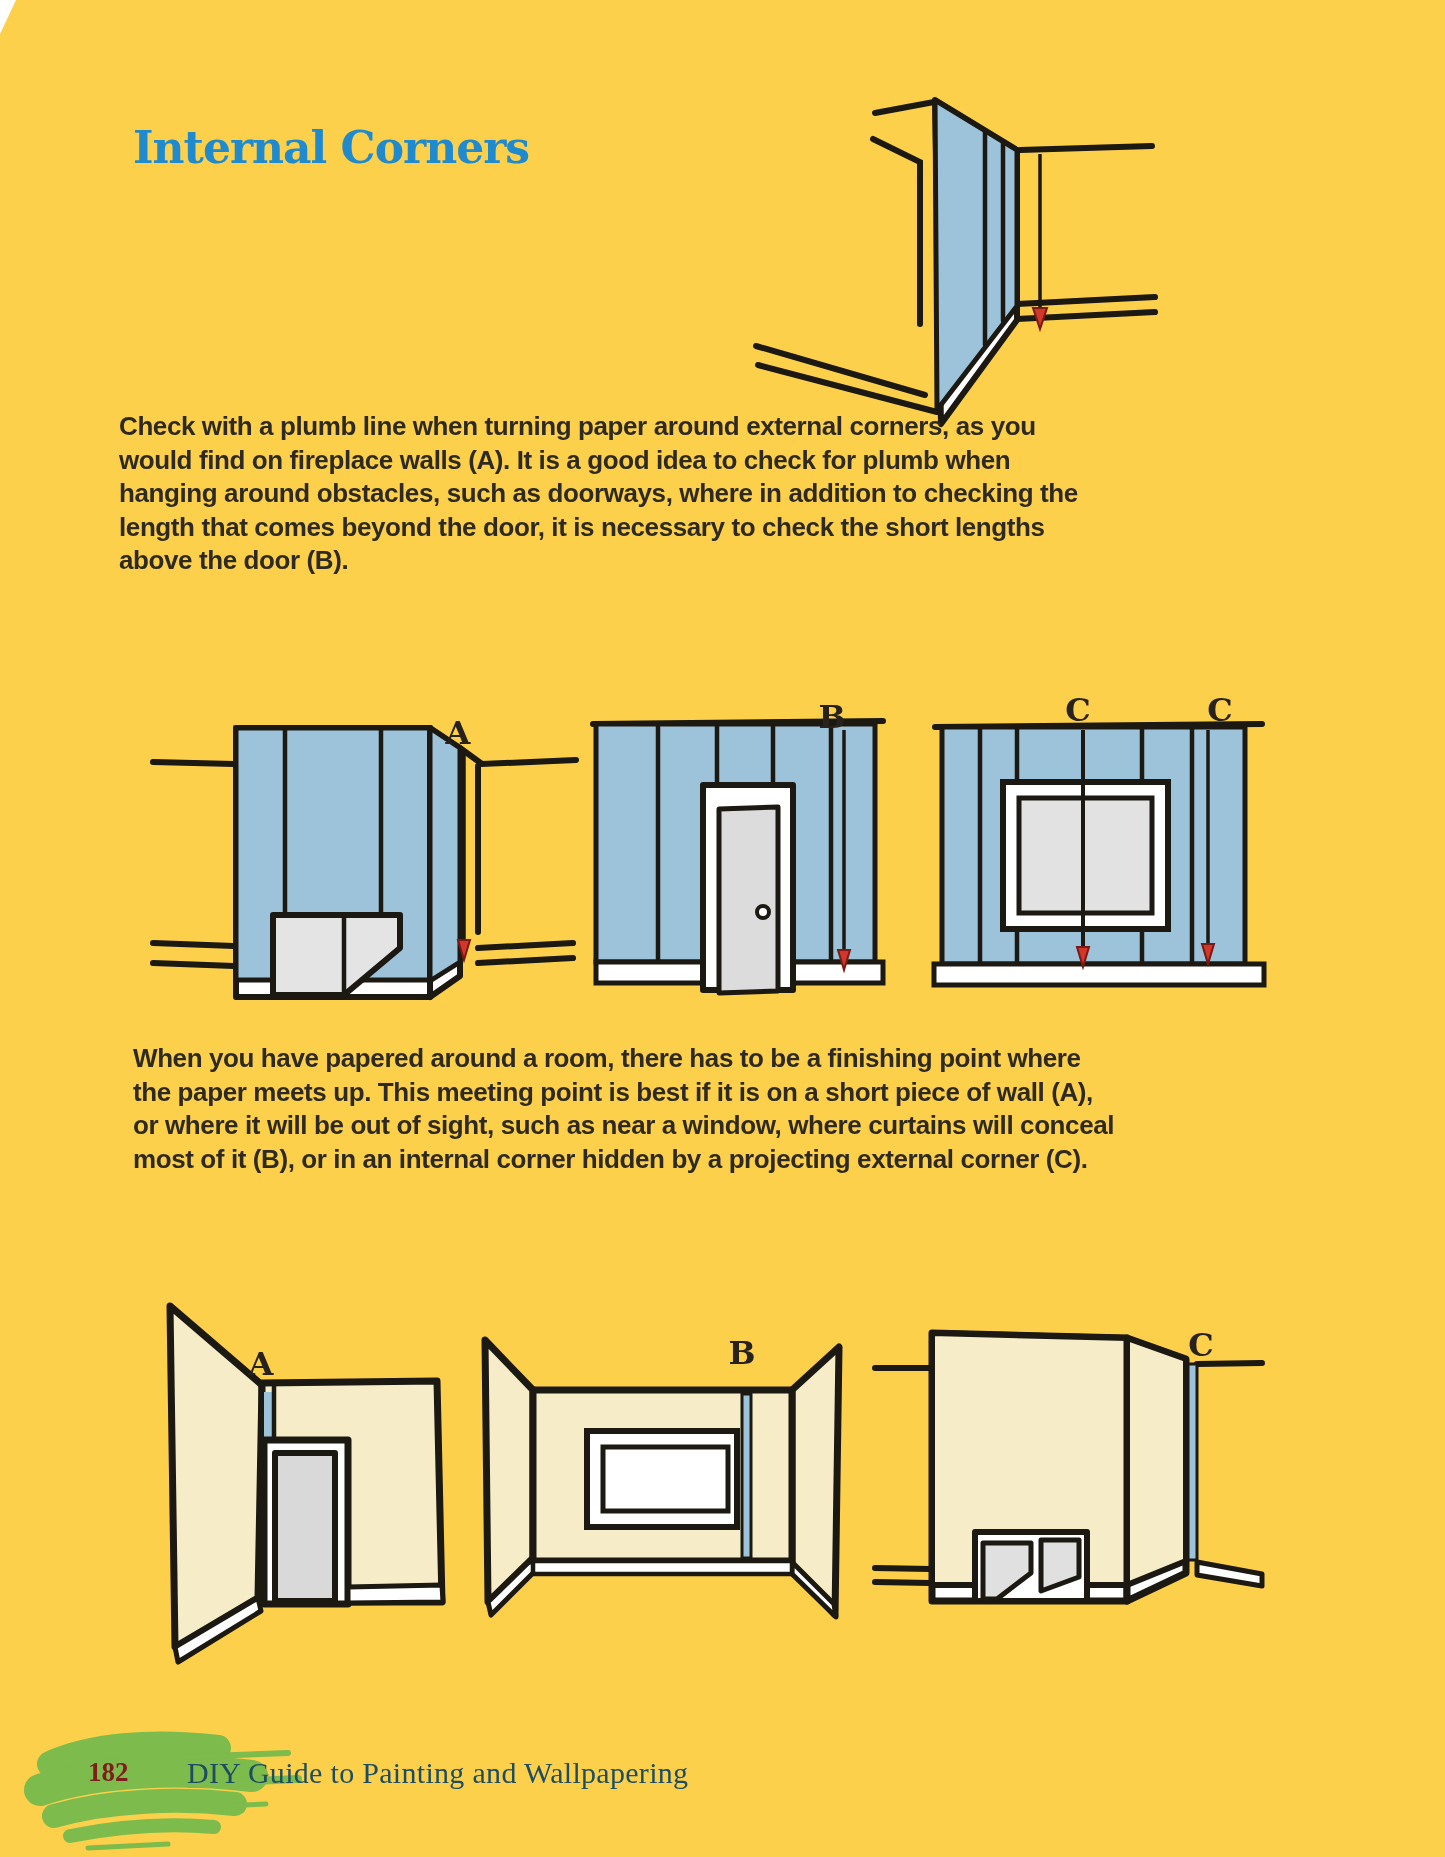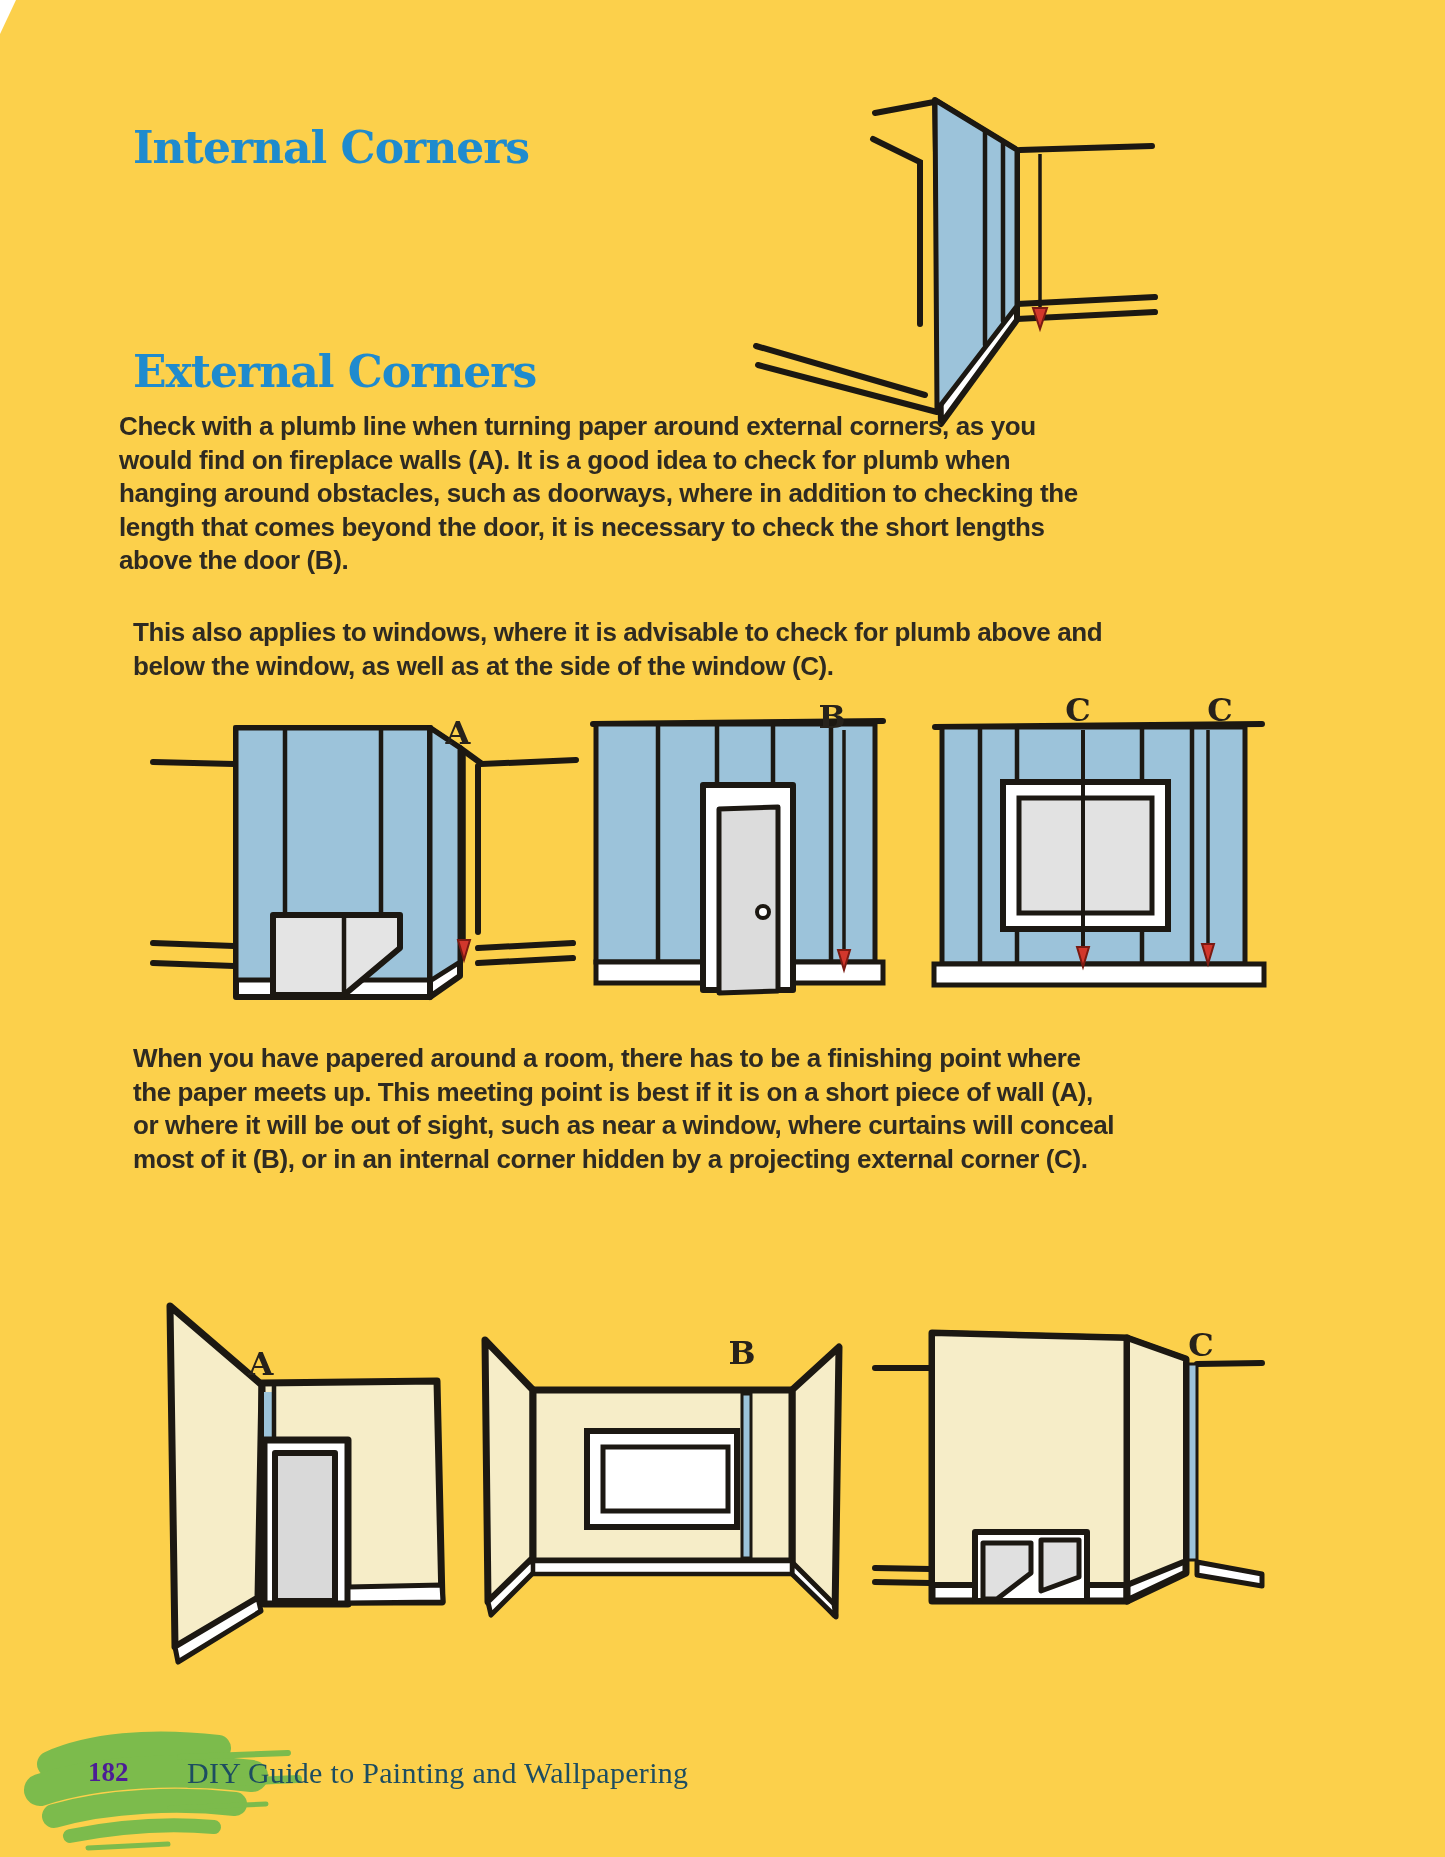--- a/index.html
+++ b/index.html
@@ -25,21 +25,21 @@
   }
   .fig{position:absolute; margin:0;}
   .fig svg{display:block; width:100%; height:100%; overflow:visible;}
   .fig-label{
     font-family:"DejaVu Serif", serif; font-weight:700;
     font-size:32px; fill:#27221b;
   }
   .footer-num{
     position:absolute; left:88px; top:1757px;
     font-family:"Liberation Serif", serif; font-weight:700;
-    font-size:27px; color:#4c1d95;
+    font-size:27px; color:#7f1d1d;
   }
   .footer-title{
     position:absolute; left:187px; top:1756px;
     font-family:"Liberation Serif", serif; font-weight:400;
     font-size:30px; color:#1d4d61; letter-spacing:0.3px;
   }
 </style>
 </head>
 <body>
 
@@ -63,28 +63,25 @@
       <polygon points="220,32 302,82 302,238 222,342" fill="#9cc3da" stroke="#1c1812" stroke-width="5" stroke-linejoin="round"></polygon>
       <g stroke="#1c1812" stroke-width="4.5" stroke-linecap="round">
         <line x1="270" y1="63" x2="270" y2="277"></line>
         <line x1="288" y1="74" x2="288" y2="253"></line>
       </g>
       <line x1="325" y1="86" x2="325" y2="240" stroke="#1c1812" stroke-width="3.5"></line>
       <polygon points="318,240 332,240 325,261" fill="#d2372c" stroke="#7a1a12" stroke-width="2"></polygon>
     </svg>
   </figure>
 
-  <h1 class="head" style="left:133px; top:350px;">External Corners</h1>
   <p class="para" style="left:119px; top:410px;">Check with a plumb line when turning paper around external corners, as you
 would find on fireplace walls (A). It is a good idea to check for plumb when
 hanging around obstacles, such as doorways, where in addition to checking the
 length that comes beyond the door, it is necessary to check the short lengths
 above the door (B).</p>
-  <p class="para" style="left:133px; top:616px;">This also applies to windows, where it is advisable to check for plumb above and
-below the window, as well as at the side of the window (C).</p>
 
   <figure class="fig" style="left:148px; top:700px; width:430px; height:310px;">
     <svg viewBox="0 0 430 310">
       <g stroke="#1c1812" stroke-width="6" stroke-linecap="round" fill="none">
         <path d="M5,62 L86,64"></path>
         <path d="M5,243 L86,246"></path>
         <path d="M5,263 L86,266"></path>
         <path d="M312,48 L334,64 L428,60"></path>
         <path d="M330,66 L330,232"></path>
         <path d="M330,248 L425,243"></path>

